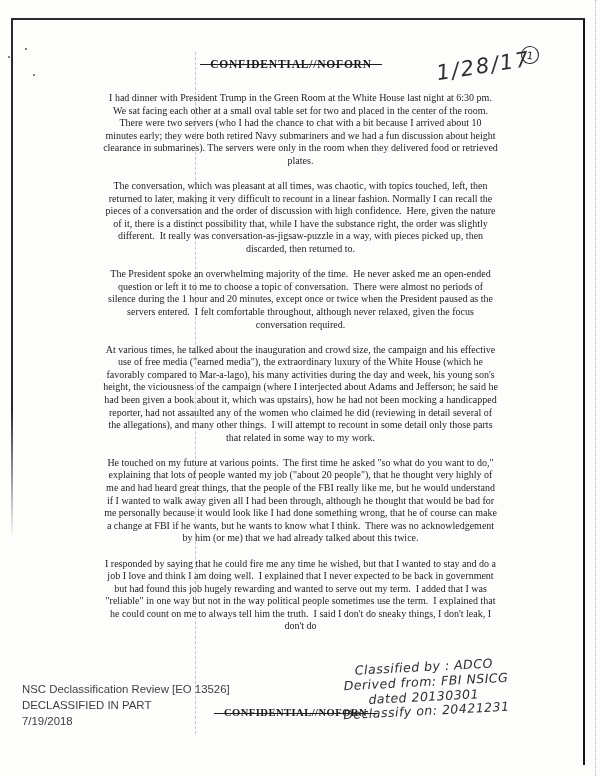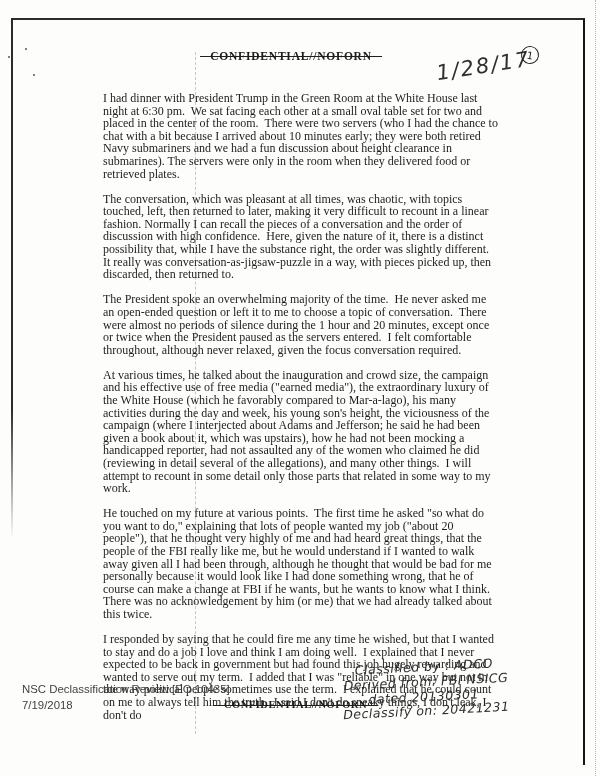--- a/index.html
+++ b/index.html
@@ -20,21 +20,21 @@
                    border-left:1px dashed rgba(145,145,145,0.5); }
   .speck { position:absolute; background:#555; border-radius:50%; }
   .speck1 { left:25px; top:48px; width:2px; height:2px; }
   .speck2 { left:33px; top:74px; width:2px; height:2px; }
   .speck3 { left:8px;  top:56px; width:2px; height:2px; }
 
   
   .banner { position:absolute; color:#1b1b1b; font-weight:bold; font-family:"Liberation Serif", serif; }
   .banner-top { left:0; top:50px; width:582px; text-align:center; font-size:11.5px; letter-spacing:0.8px; }
   .banner-bottom { left:224px; top:699px; font-size:10.5px; letter-spacing:0.5px; }
-  .strike { position:relative; display:inline-block; }
+  .strike { position:relative; display:inline-block;margin-top:8px; }
   .strike::after {
     content:""; position:absolute; left:-10px; right:-10px; top:52%;
     border-top:1.6px solid #1f1f1f;
   }
 
   
   .handwriting { font-family:"DejaVu Sans", sans-serif; font-style:italic; color:#2e2e2e; }
   .hw-date {
     position:absolute; left:436px; top:54px;
     font-size:21px; letter-spacing:2px;
@@ -55,22 +55,22 @@
     white-space:nowrap;
   }
   .hw-classification .hw-line1 { margin-left:14px; }
   .hw-classification .hw-line2 { margin-left:2px;  }
   .hw-classification .hw-line3 { margin-left:26px; }
   .hw-classification .hw-line4 { margin-left:0px;  }
 
   
   .memo-body {
     position:absolute; left:103px; top:92px; width:395px;
-    font-size:12px; line-height:12.6px; color:#1d1d1d;
-    text-align:left;
+    font-size:10px; line-height:12.6px; color:#1d1d1d;
+    text-align:center;
   }
   .memo-body p { margin:0 0 12.5px 0; white-space:pre-wrap; }
 
   
   .stamp {
     position:absolute; left:22px; top:682px;
     font-family:"Liberation Sans", sans-serif;
     font-size:11.4px; line-height:15.8px; color:#3f3f3f;
   }
 </style>
@@ -101,21 +101,22 @@
   <div class="memo-body">
     <p>I had dinner with President Trump in the Green Room at the White House last night at 6:30 pm.  We sat facing each other at a small oval table set for two and placed in the center of the room.  There were two servers (who I had the chance to chat with a bit because I arrived about 10 minutes early; they were both retired Navy submariners and we had a fun discussion about height clearance in submarines). The servers were only in the room when they delivered food or retrieved plates.</p>
     <p>The conversation, which was pleasant at all times, was chaotic, with topics touched, left, then returned to later, making it very difficult to recount in a linear fashion. Normally I can recall the pieces of a conversation and the order of discussion with high confidence.  Here, given the nature of it, there is a distinct possibility that, while I have the substance right, the order was slightly different.  It really was conversation-as-jigsaw-puzzle in a way, with pieces picked up, then discarded, then returned to.</p>
     <p>The President spoke an overwhelming majority of the time.  He never asked me an open-ended question or left it to me to choose a topic of conversation.  There were almost no periods of silence during the 1 hour and 20 minutes, except once or twice when the President paused as the servers entered.  I felt comfortable throughout, although never relaxed, given the focus conversation required.</p>
     <p>At various times, he talked about the inauguration and crowd size, the campaign and his effective use of free media ("earned media"), the extraordinary luxury of the White House (which he favorably compared to Mar-a-lago), his many activities during the day and week, his young son's height, the viciousness of the campaign (where I interjected about Adams and Jefferson; he said he had been given a book about it, which was upstairs), how he had not been mocking a handicapped reporter, had not assaulted any of the women who claimed he did (reviewing in detail several of the allegations), and many other things.  I will attempt to recount in some detail only those parts that related in some way to my work.</p>
     <p>He touched on my future at various points.  The first time he asked "so what do you want to do," explaining that lots of people wanted my job ("about 20 people"), that he thought very highly of me and had heard great things, that the people of the FBI really like me, but he would understand if I wanted to walk away given all I had been through, although he thought that would be bad for me personally because it would look like I had done something wrong, that he of course can make a change at FBI if he wants, but he wants to know what I think.  There was no acknowledgement by him (or me) that we had already talked about this twice.</p>
     <p>I responded by saying that he could fire me any time he wished, but that I wanted to stay and do a job I love and think I am doing well.  I explained that I never expected to be back in government but had found this job hugely rewarding and wanted to serve out my term.  I added that I was "reliable" in one way but not in the way political people sometimes use the term.  I explained that he could count on me to always tell him the truth.  I said I don't do sneaky things, I don't leak, I don't do</p>
   </div>
 
   <div class="stamp">
-    <div>NSC Declassification Review [EO 10435]</div>
+    <div>NSC Declassification Review [EO 13526]</div>
+    <div>DECLASSIFIED IN PART</div>
     <div>7/19/2018</div>
   </div>
 
   <div class="banner banner-bottom">
     <span class="strike">CONFIDENTIAL//NOFORN</span>
   </div>
 
   <div class="handwriting hw-classification">
     <div class="hw-line1">Classified by : ADCO</div>
     <div class="hw-line2">Derived from: FBI NSICG</div>

